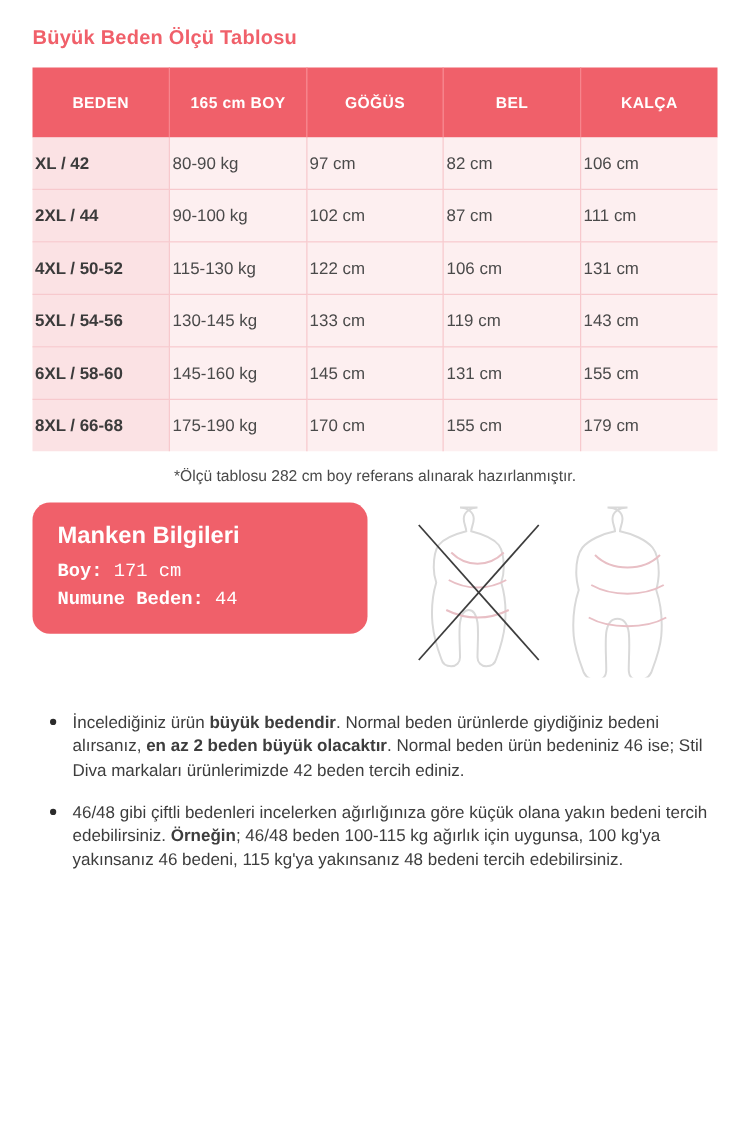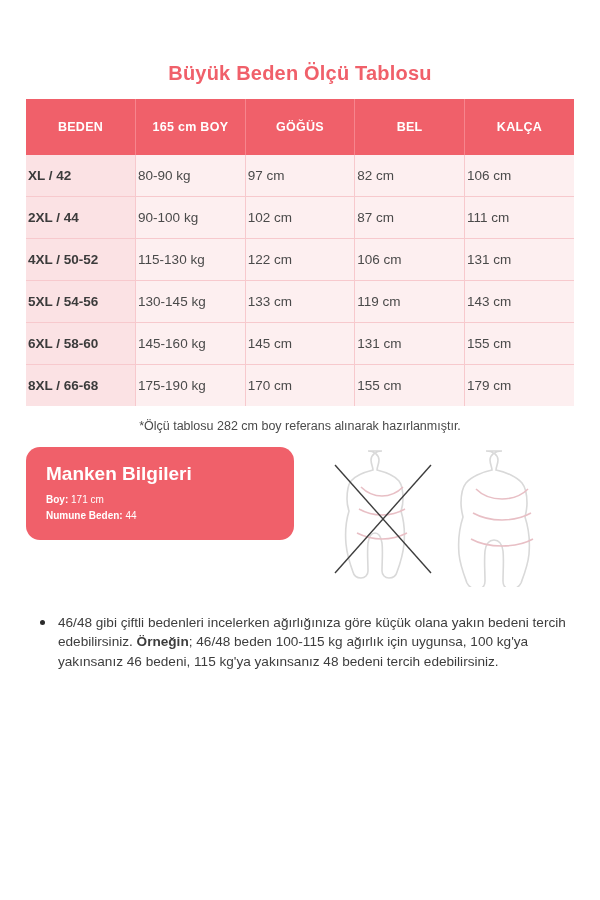--- a/index.html
+++ b/index.html
@@ -12,28 +12,27 @@
     color: #3d3d3d;
     overflow: hidden;
   }
   .page {
     width: 600px;
     height: 900px;
     padding: 0 26px;
     position: relative;
   }
   .title {
-    text-align: center;
-    font-size: 20px;
+    text-align: left;
+    font-size: 16px;
     font-weight: bold;
     color: #f0606a;
     padding-top: 22px;
     padding-bottom: 14px;
     letter-spacing: 0.2px;
-    margin-top: 40px;
   }
   table.size-table {
     width: 548px;
     border-collapse: collapse;
     table-layout: fixed;
   }
   table.size-table th {
     background: #f0606a;
     color: #ffffff;
     font-size: 12.5px;
@@ -80,22 +79,23 @@
     color: #ffffff;
     padding: 16px 20px 14px 20px;
     width: 268px;
   }
   .model-card h3 {
     margin: 0 0 9px 0;
     font-size: 19px;
     font-weight: bold;
   }
   .model-card .line {
-    font-size: 10px;
+    font-size: 15px;
     margin-bottom: 5px;
+    font-family: Liberation Mono, monospace;
   }
   .model-card .line b { font-weight: bold; }
   .figures {
     flex: 1;
     position: relative;
     height: 145px;
     display: flex;
     justify-content: center;
     gap: 10px;
     padding-left: 16px;
@@ -232,16 +232,17 @@
                    c-5 -6 -16 -11 -26 -13 c0 -3 2 -6 2 -10 c0 -5 -5 -9 -12 -9 z"></path>
           <path d="M29 42 c7 7 16 10 26 10 c10 0 19 -3 26 -10" stroke="#e8bfc5"></path>
           <path d="M26 66 c9 5 19 7 29 7 c10 0 20 -2 29 -7" stroke="#e8bfc5"></path>
           <path d="M24 92 c9 5 20 7 31 7 c11 0 22 -2 31 -7" stroke="#e8bfc5"></path>
         </g>
       </svg>
     </div>
   </div>
 
   <ul class="bullets">
+    <li>İncelediğiniz ürün <b>büyük bedendir</b>. Normal beden ürünlerde giydiğiniz bedeni alırsanız, <b>en az 2 beden büyük olacaktır</b>. Normal beden ürün bedeniniz 46 ise; Stil Diva markaları ürünlerimizde 42 beden tercih ediniz.</li>
     <li>46/48 gibi çiftli bedenleri incelerken ağırlığınıza göre küçük olana yakın bedeni tercih edebilirsiniz. <b>Örneğin</b>; 46/48 beden 100-115 kg ağırlık için uygunsa, 100 kg'ya yakınsanız 46 bedeni, 115 kg'ya yakınsanız 48 bedeni tercih edebilirsiniz.</li>
   </ul>
 
 </div>
 
 </body></html>

